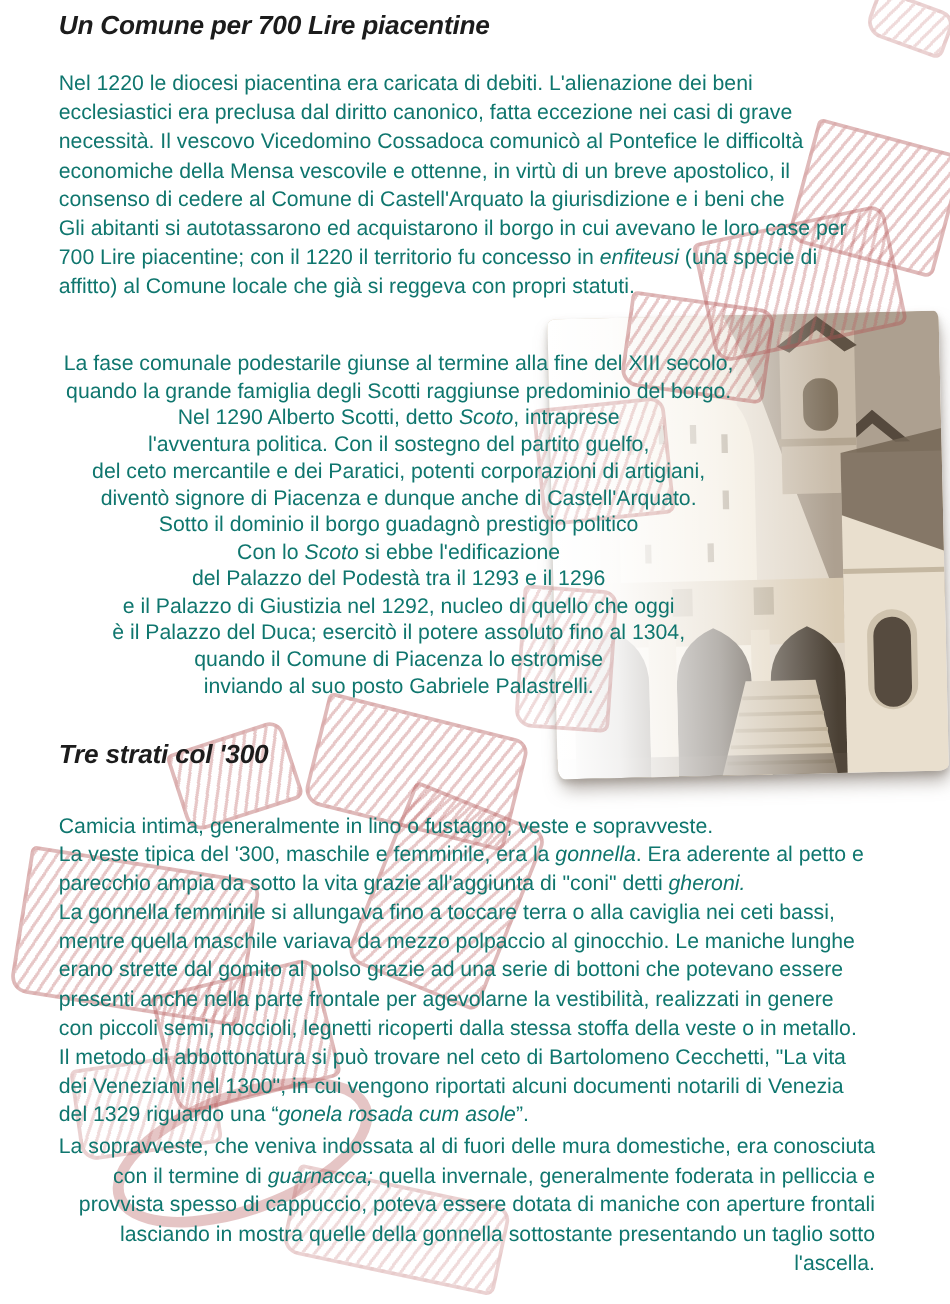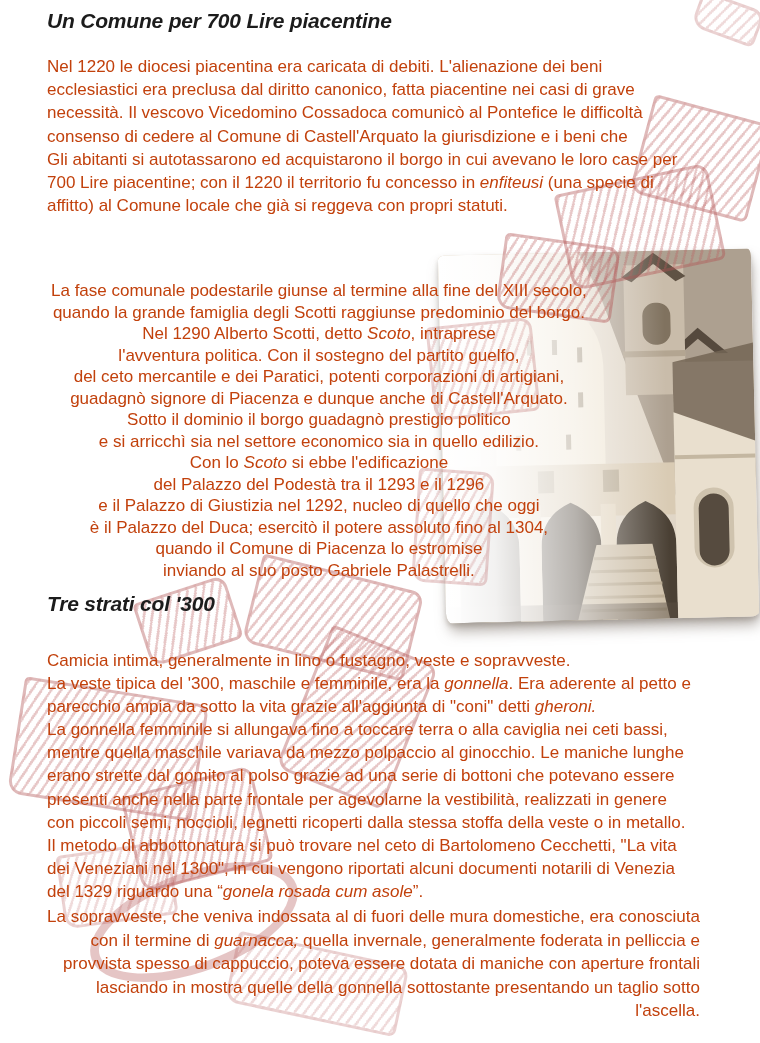--- a/index.html
+++ b/index.html
@@ -13,21 +13,21 @@
   #watermark-layer{z-index:2;pointer-events:none;}
   #text-layer{z-index:3;}
 
   
   .heading{
     position:absolute;font-size:21px;font-weight:bold;font-style:italic;
     color:#1c1c1c;letter-spacing:-0.2px;white-space:pre;text-align:right;
   }
   #h1{left:47px;top:9px;}
   #h2{left:47px;top:592px;}
-  .paragraph{position:absolute;font-size:17px;color:#c2410c;}
+  .paragraph{position:absolute;font-size:17px;color:#0f766e;}
   .paragraph .line{white-space:pre;}
   #p1{left:47px;top:55px;}  #p1 .line{line-height:23.2px;}
   #p2{left:51px;top:280px;text-align:center;} #p2 .line{line-height:21.5px;}
   #p3{left:47px;top:649px;} #p3 .line{line-height:23.1px;}
   #p4{left:47px;top:905px;} #p4 .line{line-height:23.6px;text-align:right;}
   .it{font-style:italic;}
 
   
   #photo{
     position:absolute;left:442px;top:252px;width:313px;height:368px;
@@ -130,36 +130,36 @@
   <div class="sketch" style="left:130px;top:780px;width:128px;height:92px;transform:rotate(-14deg);"></div>
   <div class="sketch light" style="left:60px;top:848px;width:108px;height:68px;transform:rotate(-8deg);"></div>
   <div class="ring" style="left:85px;top:872px;width:200px;height:82px;transform:rotate(-20deg);"></div>
   <div class="sketch light" style="left:230px;top:948px;width:168px;height:66px;transform:rotate(12deg);"></div>
 </div>
 
 <div class="layer" id="text-layer">
   <div class="heading" id="h1">Un Comune per 700 Lire piacentine</div>
   <div class="paragraph" id="p1">
       <div class="line">Nel 1220 le diocesi piacentina era caricata di debiti. L'alienazione dei beni</div>
-      <div class="line">ecclesiastici era preclusa dal diritto canonico, fatta piacentine nei casi di grave</div>
+      <div class="line">ecclesiastici era preclusa dal diritto canonico, fatta eccezione nei casi di grave</div>
       <div class="line">necessità. Il vescovo Vicedomino Cossadoca comunicò al Pontefice le difficoltà</div>
+      <div class="line">economiche della Mensa vescovile e ottenne, in virtù di un breve apostolico, il</div>
       <div class="line">consenso di cedere al Comune di Castell'Arquato la giurisdizione e i beni che</div>
       <div class="line">Gli abitanti si autotassarono ed acquistarono il borgo in cui avevano le loro case per</div>
       <div class="line">700 Lire piacentine; con il 1220 il territorio fu concesso in <span class="it">enfiteusi</span> (una specie di</div>
       <div class="line">affitto) al Comune locale che già si reggeva con propri statuti.</div>
     </div>
   <div class="paragraph" id="p2">
       <div class="line">La fase comunale podestarile giunse al termine alla fine del XIII secolo,</div>
       <div class="line">quando la grande famiglia degli Scotti raggiunse predominio del borgo.</div>
       <div class="line">Nel 1290 Alberto Scotti, detto <span class="it">Scoto</span>, intraprese</div>
       <div class="line">l'avventura politica. Con il sostegno del partito guelfo,</div>
       <div class="line">del ceto mercantile e dei Paratici, potenti corporazioni di artigiani,</div>
-      <div class="line">guadagnò signore di Piacenza e dunque anche di Castell'Arquato.</div>
+      <div class="line">diventò signore di Piacenza e dunque anche di Castell'Arquato.</div>
       <div class="line">Sotto il dominio il borgo guadagnò prestigio politico</div>
-      <div class="line">e si arricchì sia nel settore economico sia in quello edilizio.</div>
       <div class="line">Con lo <span class="it">Scoto</span> si ebbe l'edificazione</div>
       <div class="line">del Palazzo del Podestà tra il 1293 e il 1296</div>
       <div class="line">e il Palazzo di Giustizia nel 1292, nucleo di quello che oggi</div>
       <div class="line">è il Palazzo del Duca; esercitò il potere assoluto fino al 1304,</div>
       <div class="line">quando il Comune di Piacenza lo estromise</div>
       <div class="line">inviando al suo posto Gabriele Palastrelli.</div>
     </div>
   <div class="heading" id="h2">Tre strati col '300</div>
   <div class="paragraph" id="p3">
       <div class="line">Camicia intima, generalmente in lino o fustagno, veste e sopravveste.</div>

